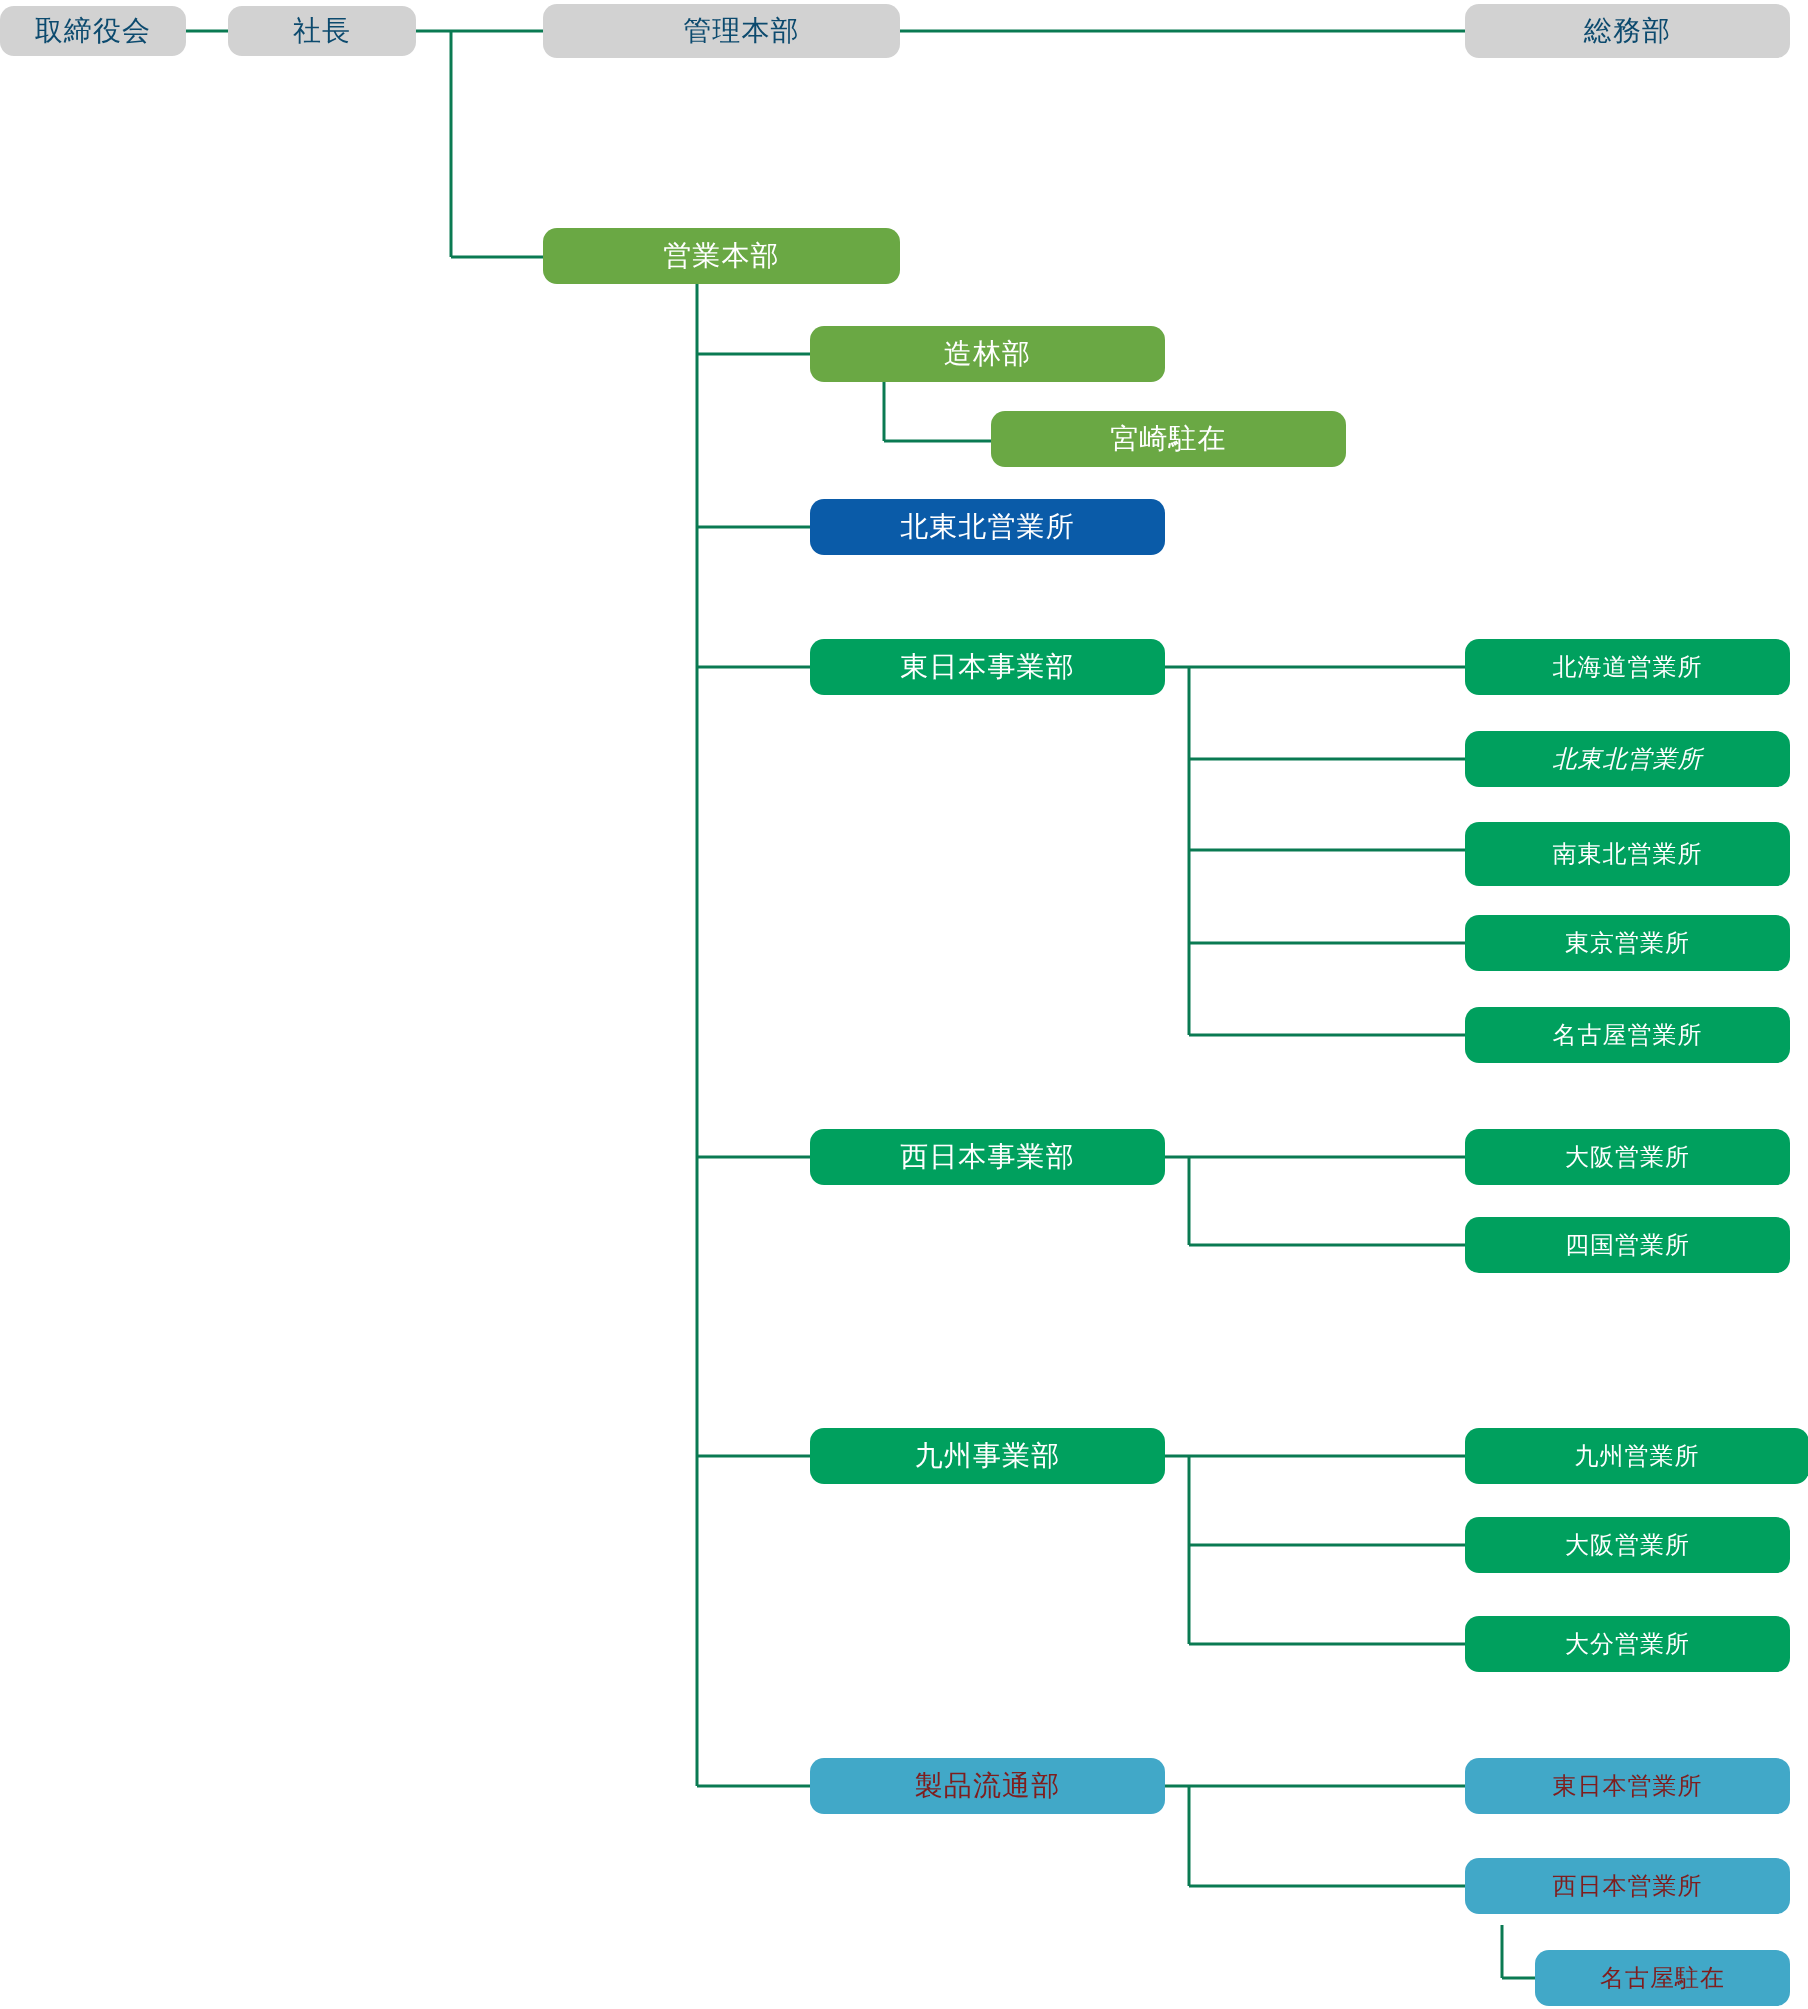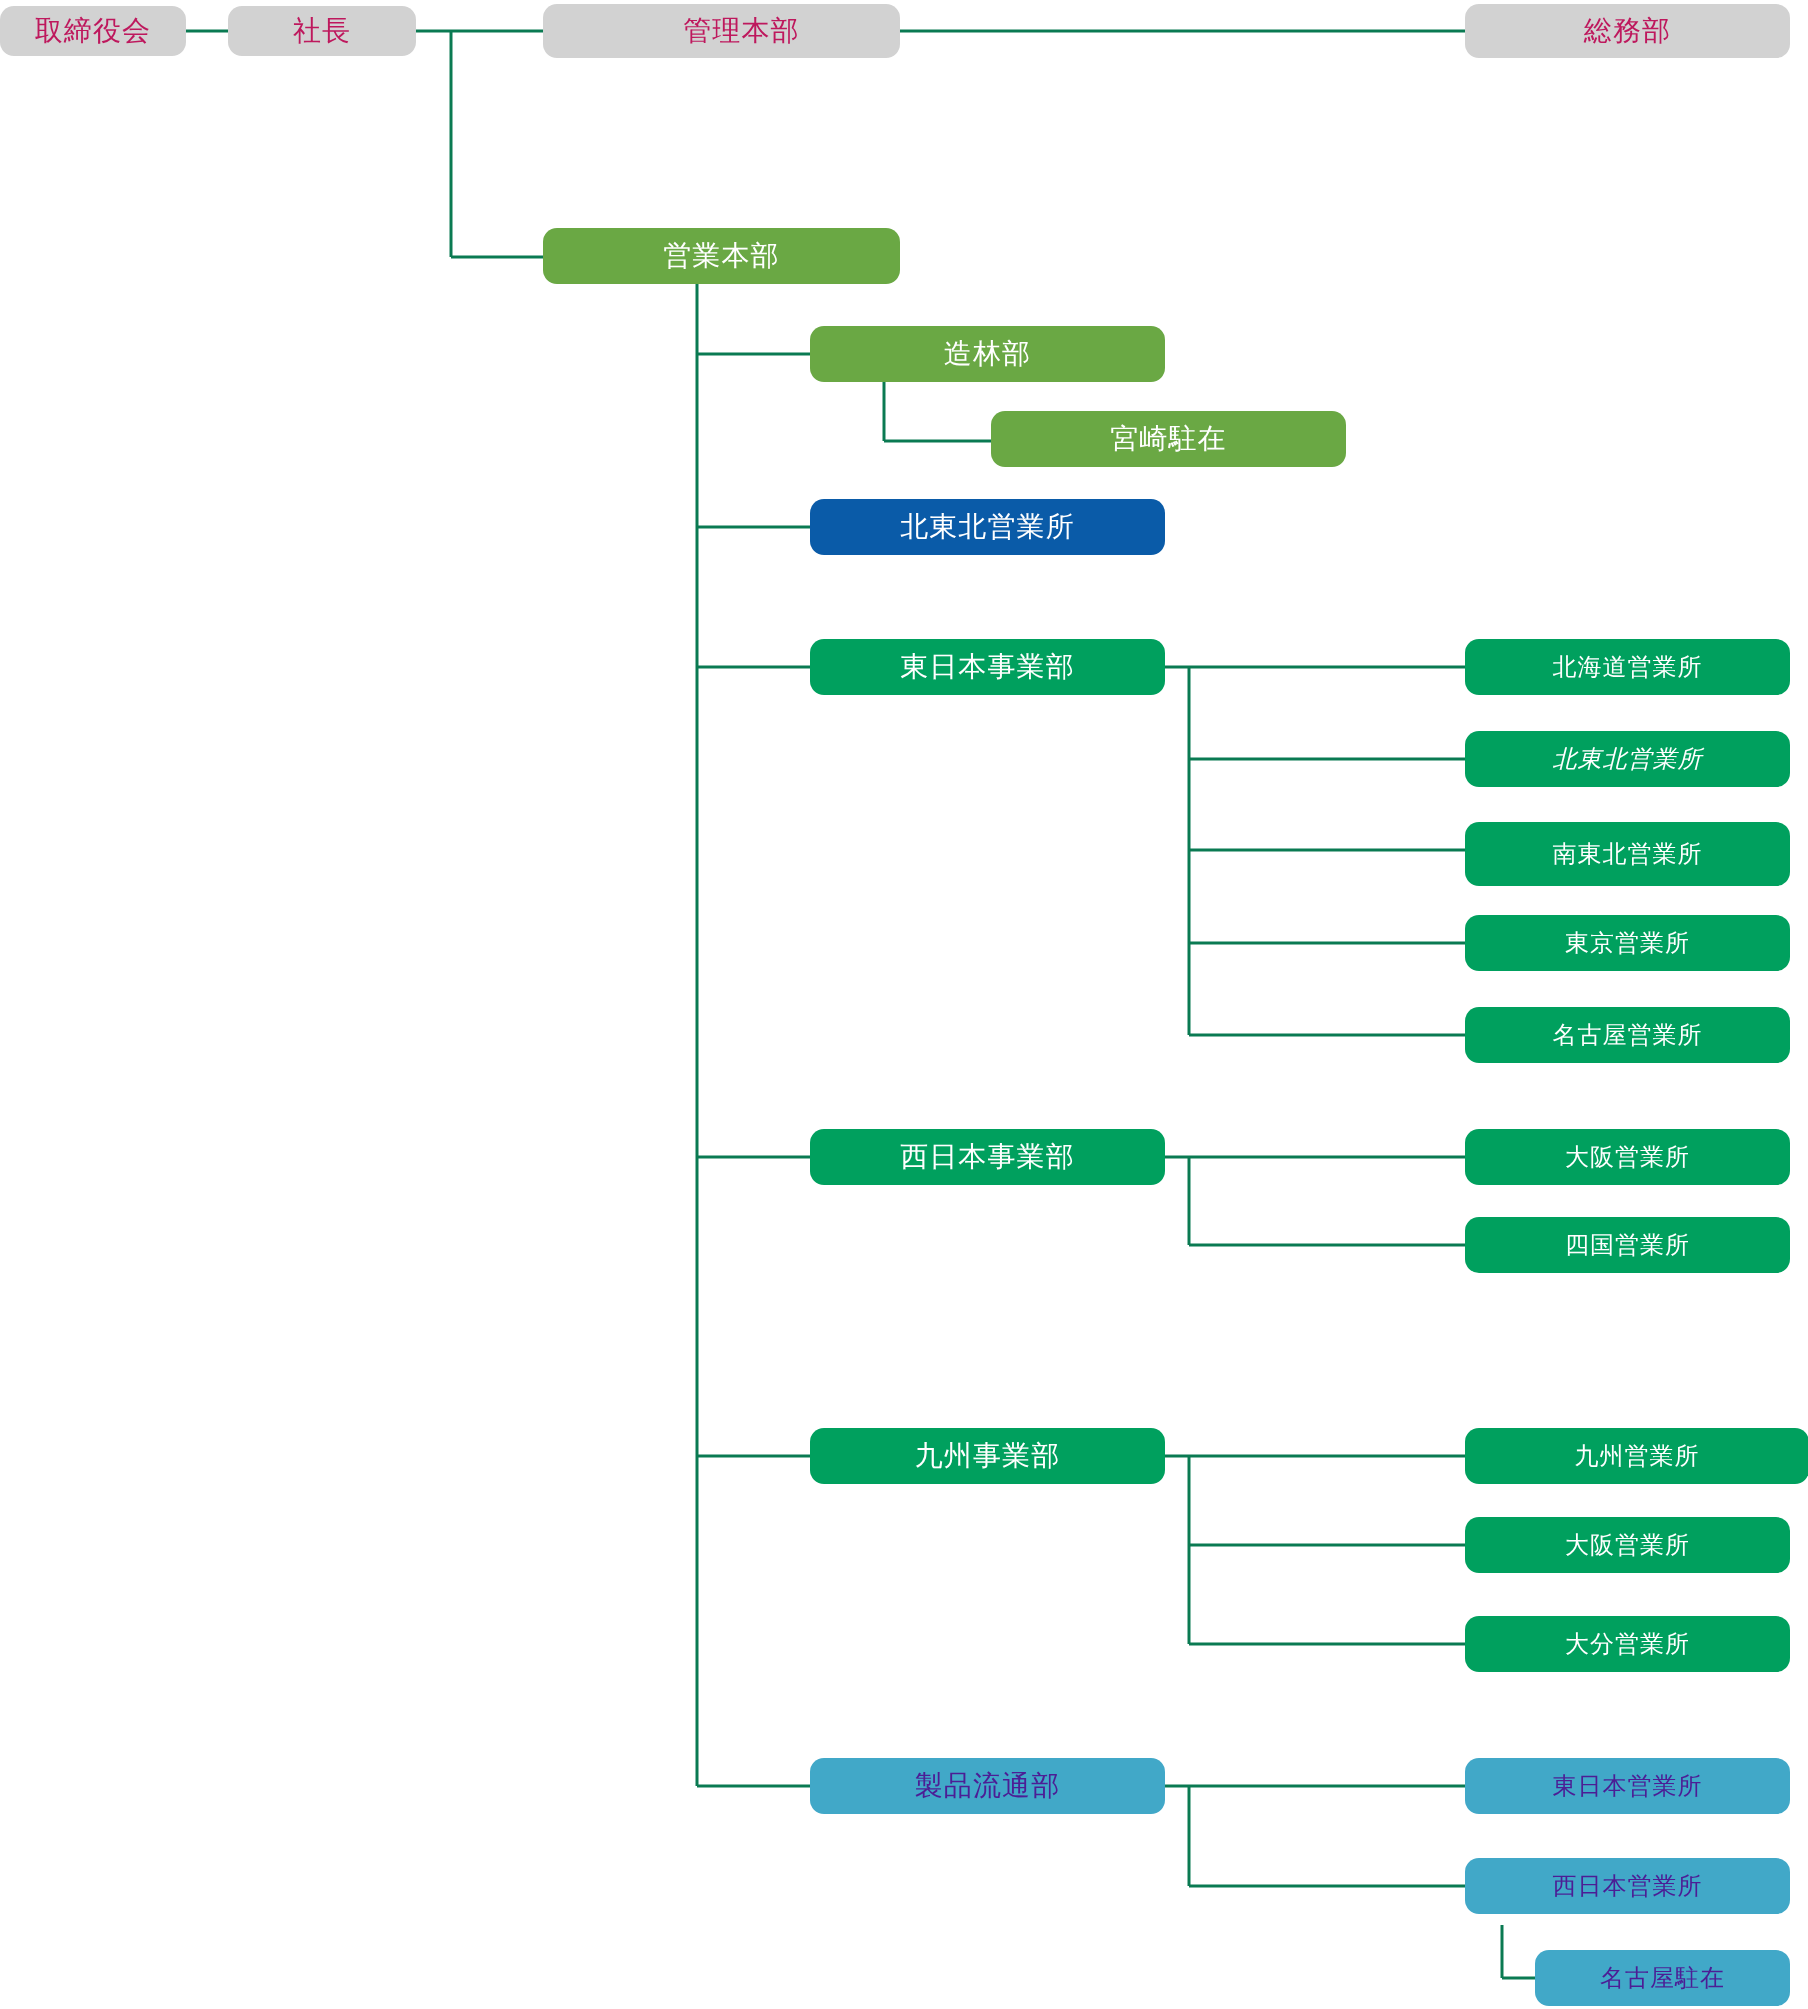--- a/index.html
+++ b/index.html
@@ -3,25 +3,25 @@
 <meta charset="utf-8">
 <style>
   html,body{margin:0;padding:0;background:#ffffff;}
   body{width:1808px;height:2009px;position:relative;overflow:hidden;
        font-family:"Liberation Sans","DejaVu Sans",sans-serif;}
   #chart{position:absolute;left:0;top:0;width:1808px;height:2009px;}
   .node{position:absolute;border-radius:14px;display:flex;align-items:center;
         justify-content:center;box-sizing:border-box;line-height:1.1;
         letter-spacing:0.04em;}
   .node span{display:block;white-space:nowrap;}
-  .c-gray{background:#d2d2d2;color:#be185d;}
+  .c-gray{background:#d2d2d2;color:#0c4a6e;}
   .c-lgreen{background:#6aa844;color:#ffffff;}
   .c-blue{background:#0a5ba8;color:#ffffff;}
   .c-dgreen{background:#00a05e;color:#ffffff;}
-  .c-cyan{background:#41a8c8;color:#4c1d95;}
+  .c-cyan{background:#41a8c8;color:#7f1d1d;}
   .f28{font-size:28px;}
   .f27{font-size:24px;}
   svg.links{position:absolute;left:0;top:0;width:1808px;height:2009px;
             pointer-events:none;}
   svg.links path,svg.links line{stroke:#0a7a52;stroke-width:3;fill:none;}
 </style>
 </head>
 <body>
 
 <div id="chart">

